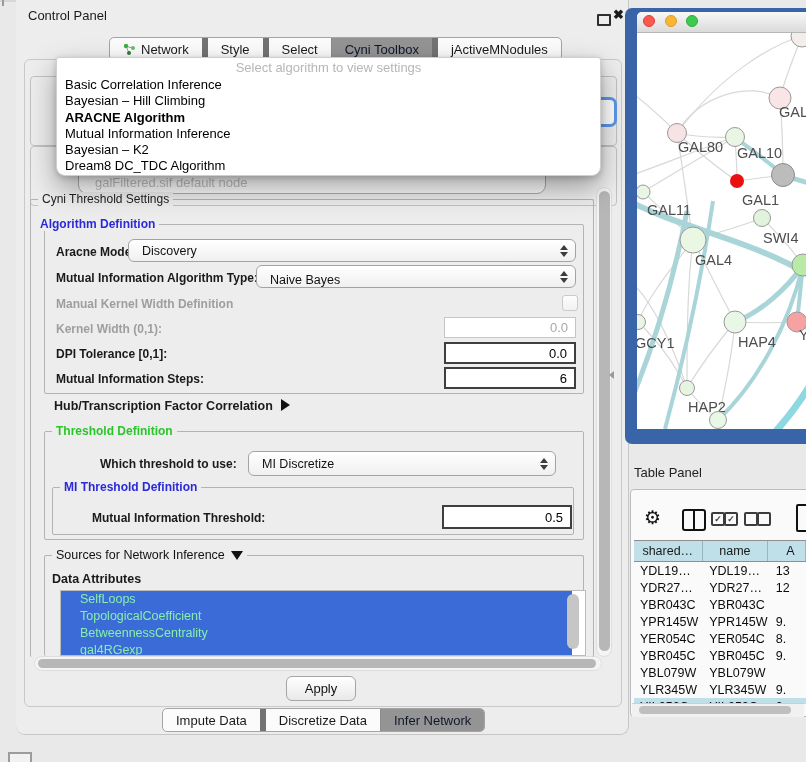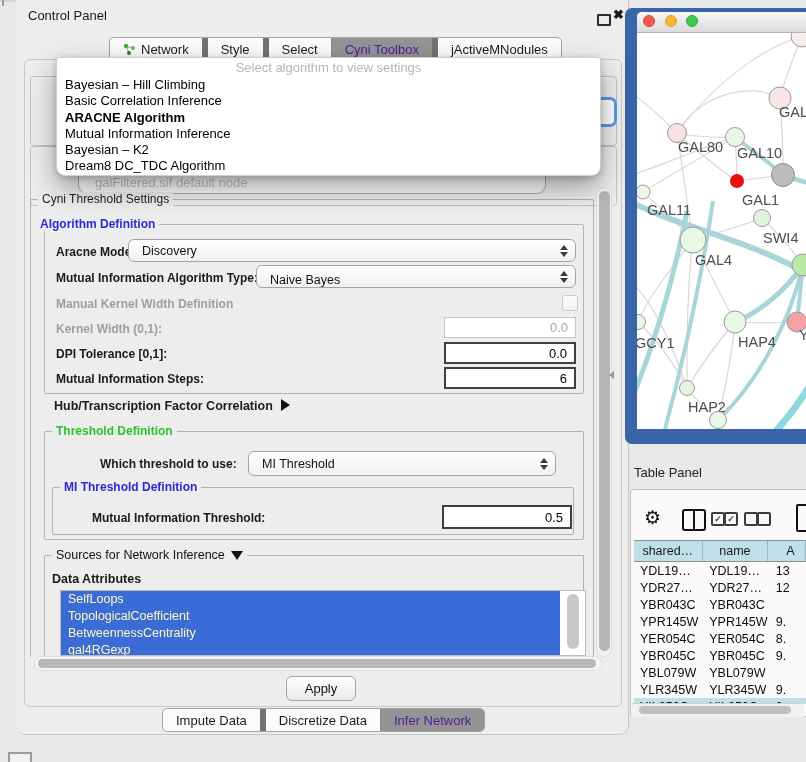--- a/index.html
+++ b/index.html
@@ -8,21 +8,21 @@
   
   .cpanel{position:absolute;left:0;top:0;width:613px;height:735px;background:#ededed;
           border:1px solid #c6c6c6;border-top:none;border-left:none;border-radius:0 0 9px 9px;box-sizing:border-box;margin-left:16px;}
   .cp-title{position:absolute;left:12px;top:8px;font-size:13px;color:#1a1a1a;}
   .float-btn{position:absolute;left:581px;top:14px;width:10px;height:8px;border:2px solid #2e2e2e;border-radius:1px;}
   .close-btn{position:absolute;left:597px;top:7px;font-size:13px;font-weight:bold;color:#1a1a1a;}
   .seg{position:absolute;display:flex;align-items:stretch;height:22px;border:1px solid #a4a4a4;
        border-radius:5px;background:#fbfbfb;overflow:hidden;font-size:13px;color:#1a1a1a;}
   .seg .s{display:flex;align-items:center;padding:0 13px;border-left:6px solid #737373;white-space:nowrap;}
   .seg .s:first-child{border-left:none;}
-  .seg .sel{background:#949494;color:#4c1d95;border-left:1px solid #8b8b8b;}
+  .seg .sel{background:#949494;color:#0f172a;border-left:1px solid #8b8b8b;}
   .neticon{width:13px;height:13px;margin-right:5px;}
   .card{position:absolute;left:8px;top:59px;width:596px;height:646px;background:#ededed;
         border:1px solid #c9c9c9;border-radius:6px;}
   .fraggrp{position:absolute;border:1px solid #c2c2c2;border-radius:4px;}
   .fragcombo{position:absolute;left:578px;top:97px;width:17px;height:24px;background:#fff;
              border:3px solid #5a97ea;border-radius:7px;}
   .galcombo{position:absolute;left:62px;top:150px;width:468px;height:44px;background:#fcfcfc;
             border:1px solid #ababab;border-radius:9px;box-sizing:border-box;}
   .galcombo span{position:absolute;left:16px;top:24px;font-size:13px;color:#bdbdbd;white-space:nowrap;}
   
@@ -56,22 +56,22 @@
          display:flex;align-items:center;justify-content:flex-end;font-size:13px;color:#000;padding-right:7px;}
   .field.dis{border:1px solid #c6c6c6;color:#a9a9a9;}
   .chk{position:absolute;width:14px;height:14px;border:1px solid #cacaca;border-radius:3px;
        background:linear-gradient(#fdfdfd,#f1f1f1);}
   .tri-r{display:inline-block;width:0;height:0;border-top:6px solid transparent;border-bottom:6px solid transparent;
          border-left:9px solid #111;vertical-align:-1px;margin-left:8px;}
   .tri-d{display:inline-block;width:0;height:0;border-left:6px solid transparent;border-right:6px solid transparent;
          border-top:9px solid #111;vertical-align:-1px;margin-left:6px;}
   .listbox{position:absolute;left:44px;top:590px;width:526px;height:66px;background:#fff;
            border:1px solid #bbbbbb;box-sizing:border-box;overflow:hidden;}
-  .attr{height:17px;line-height:17px;font-size:12.5px;padding-left:7px;width:492px;
-        background:#3b6bd6;color:#fef9c3;white-space:nowrap;}
+  .attr{height:17px;line-height:17px;font-size:12.5px;padding-left:19px;width:492px;
+        background:#3b6bd6;color:#86efac;white-space:nowrap;}
   .list-thumb{position:absolute;left:551px;top:594px;width:12px;height:55px;background:#c6c6c6;border-radius:6px;}
   .applybtn{position:absolute;left:270px;top:676px;width:68px;height:23px;border:1px solid #a5a5a5;
             border-radius:6px;background:linear-gradient(#ffffff,#e9e9e9);font-size:13px;color:#111;
             display:flex;align-items:center;justify-content:center;}
   
   .netframe{position:absolute;left:625px;top:8px;width:181px;height:436px;background:#3a64a8;border-radius:7px 0 0 7px;}
   .netwin{position:absolute;left:637px;top:12px;width:169px;height:417px;background:#fff;border-radius:5px 0 0 0;}
   .net-titlebar{position:absolute;left:637px;top:12px;width:169px;height:21px;
                 background:linear-gradient(#f8f8f8,#dadada);border-bottom:1px solid #b6b6b6;border-radius:5px 0 0 0;box-sizing:border-box;}
   .light{position:absolute;width:12px;height:12px;border-radius:50%;box-sizing:border-box;}
@@ -145,22 +145,22 @@
     <div class="fraggrp" style="left:14px;top:76px;width:585px;height:68px;"></div>
     <div class="fragcombo"></div>
     <div class="fraggrp" style="left:14px;top:146px;width:585px;height:58px;"></div>
     <div class="galcombo">
       <span>galFiltered.sif default node</span>
     </div>
 
     <div class="popup">
       <div class="popup-title">Select algorithm to view settings</div>
       <div id="popup-items">
+          <div class="popup-item">Basic Correlation Inference</div>
           <div class="popup-item">Bayesian – Hill Climbing</div>
-          <div class="popup-item">Basic Correlation Inference</div>
           <div class="popup-item bold">ARACNE Algorithm</div>
           <div class="popup-item">Mutual Information Inference</div>
           <div class="popup-item">Bayesian – K2</div>
           <div class="popup-item">Dream8 DC_TDC Algorithm</div>
         </div>
     </div>
 
     <div class="sb-track-v"></div>
     <div class="sb-thumb-v"></div>
     <div class="sb-track-h"></div>
@@ -204,21 +204,21 @@
 
     <div class="lbl" style="left:38px;top:399px;font-size:12.5px;">
       <span>Hub/Transcription Factor Correlation</span><span class="tri-r"></span>
     </div>
 
     <div class="grp" style="left:28px;top:431px;width:538px;height:107px;"></div>
     <div class="gtitle" style="left:36px;top:424px;color:#2cc42c;font-weight:bold;">Threshold Definition</div>
 
     <div class="lbl" style="left:84px;top:457px;">Which threshold to use:</div>
     <div class="combo" style="left:232px;top:451px;width:308px;height:25px;">
-      <span>MI Threshold</span>
+      <span>MI Discretize</span>
       <span class="stepper"></span>
     </div>
 
     <div class="grp" style="left:36px;top:487px;width:520px;height:46px;"></div>
     <div class="gtitle" style="left:44px;top:480px;color:#2a2ad8;font-weight:bold;">MI Threshold Definition</div>
 
     <div class="lbl" style="left:44px;top:511px;padding-left:32px;">Mutual Information Threshold:</div>
     <div class="field" style="left:426px;top:505px;width:130px;height:24px;">
       <span>0.5</span>
     </div>

